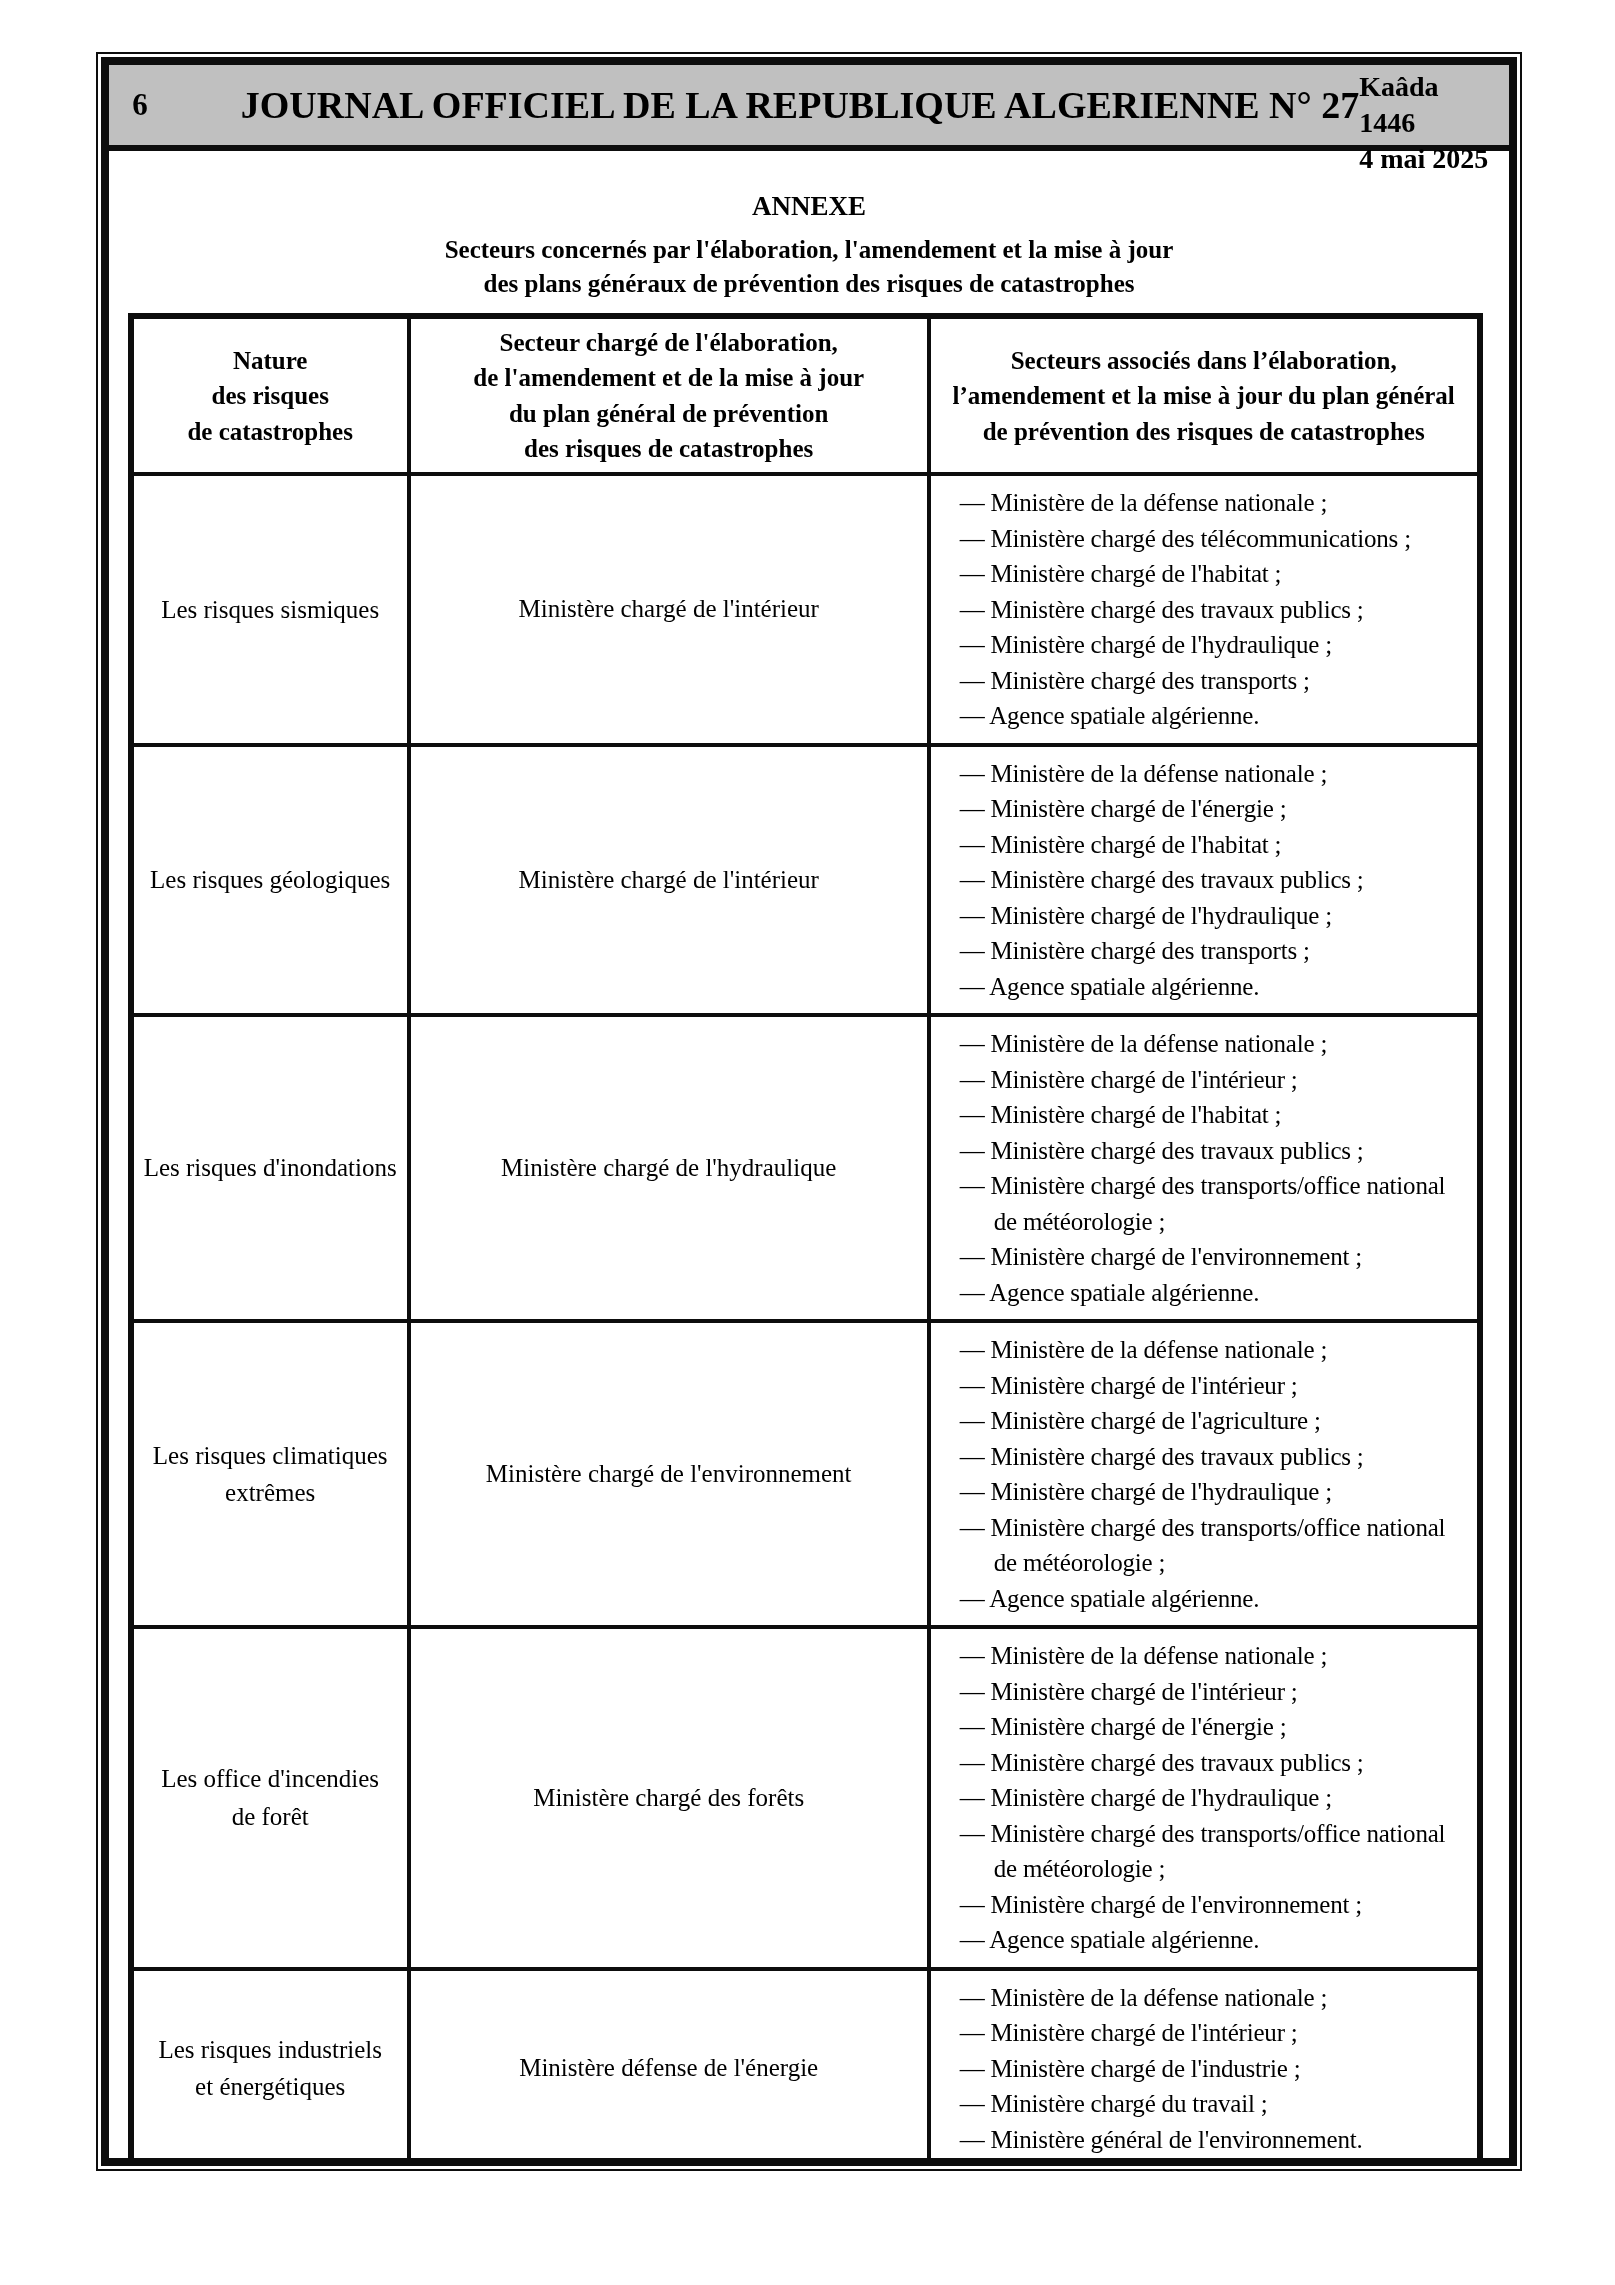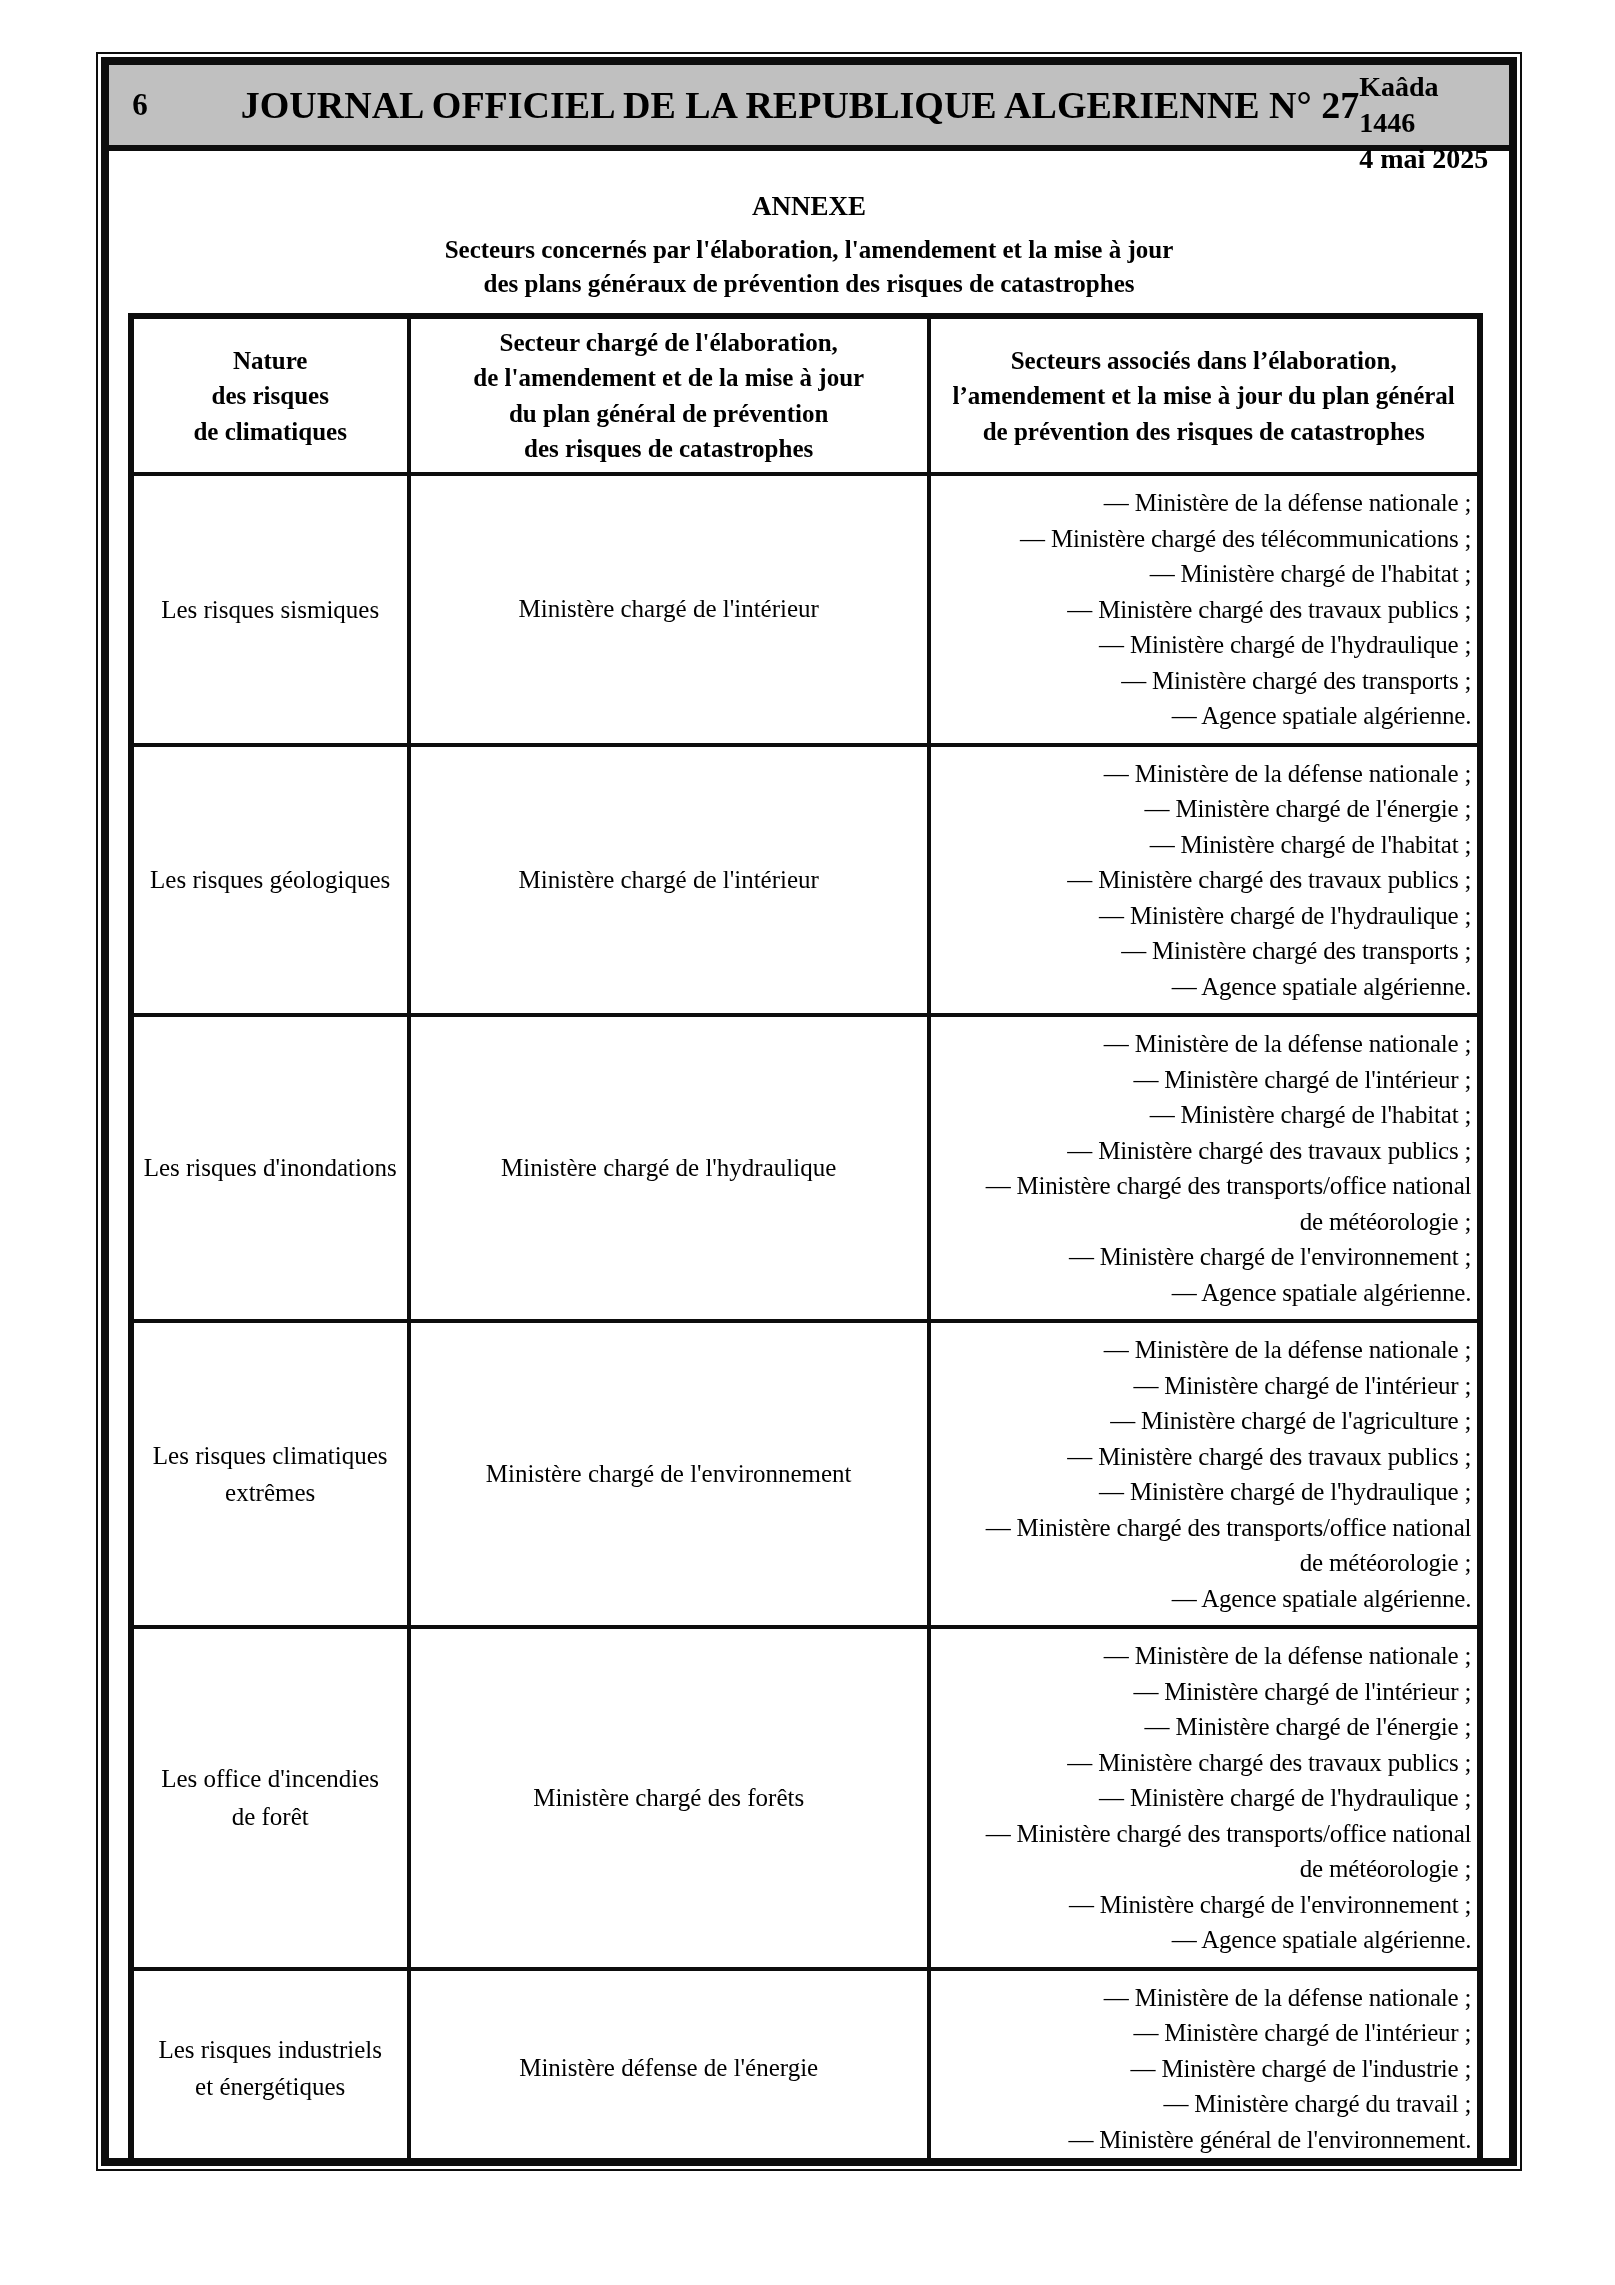--- a/index.html
+++ b/index.html
@@ -115,21 +115,20 @@
     white-space: pre-line;
     padding: 3.6px 5.4px;
   }
   td.secteur-cell {
     text-align: center;
     font-size: 25px;
     padding: 3.6px 7.2px;
   }
   td.assoc-cell {
     padding: 9px 5.4px 9px 29px;
-    text-align: right;
   }
   .assoc-item {
     font-size: 25px;
     line-height: 1.42;
     white-space: pre-line;
     padding-left: 34px;
     text-indent: -34px;
     letter-spacing: -0.2px;
   }
 </style>
@@ -157,21 +156,21 @@
     <table class="risks-table">
       <colgroup>
         <col class="c-nature">
         <col class="c-secteur">
         <col class="c-assoc">
       </colgroup>
       <tbody>
           <tr class="hdr-row">
         <th>Nature
 des risques
-de climatiques</th>
+de catastrophes</th>
         <th>Secteur chargé de l'élaboration,
 de l'amendement et de la mise à jour
 du plan général de prévention
 des risques de catastrophes</th>
         <th>Secteurs associés dans l’élaboration,
 l’amendement et la mise à jour du plan général
 de prévention des risques de catastrophes</th>
       </tr>
       <tr class="r0">
         <td class="nature-cell">Les risques sismiques</td>

